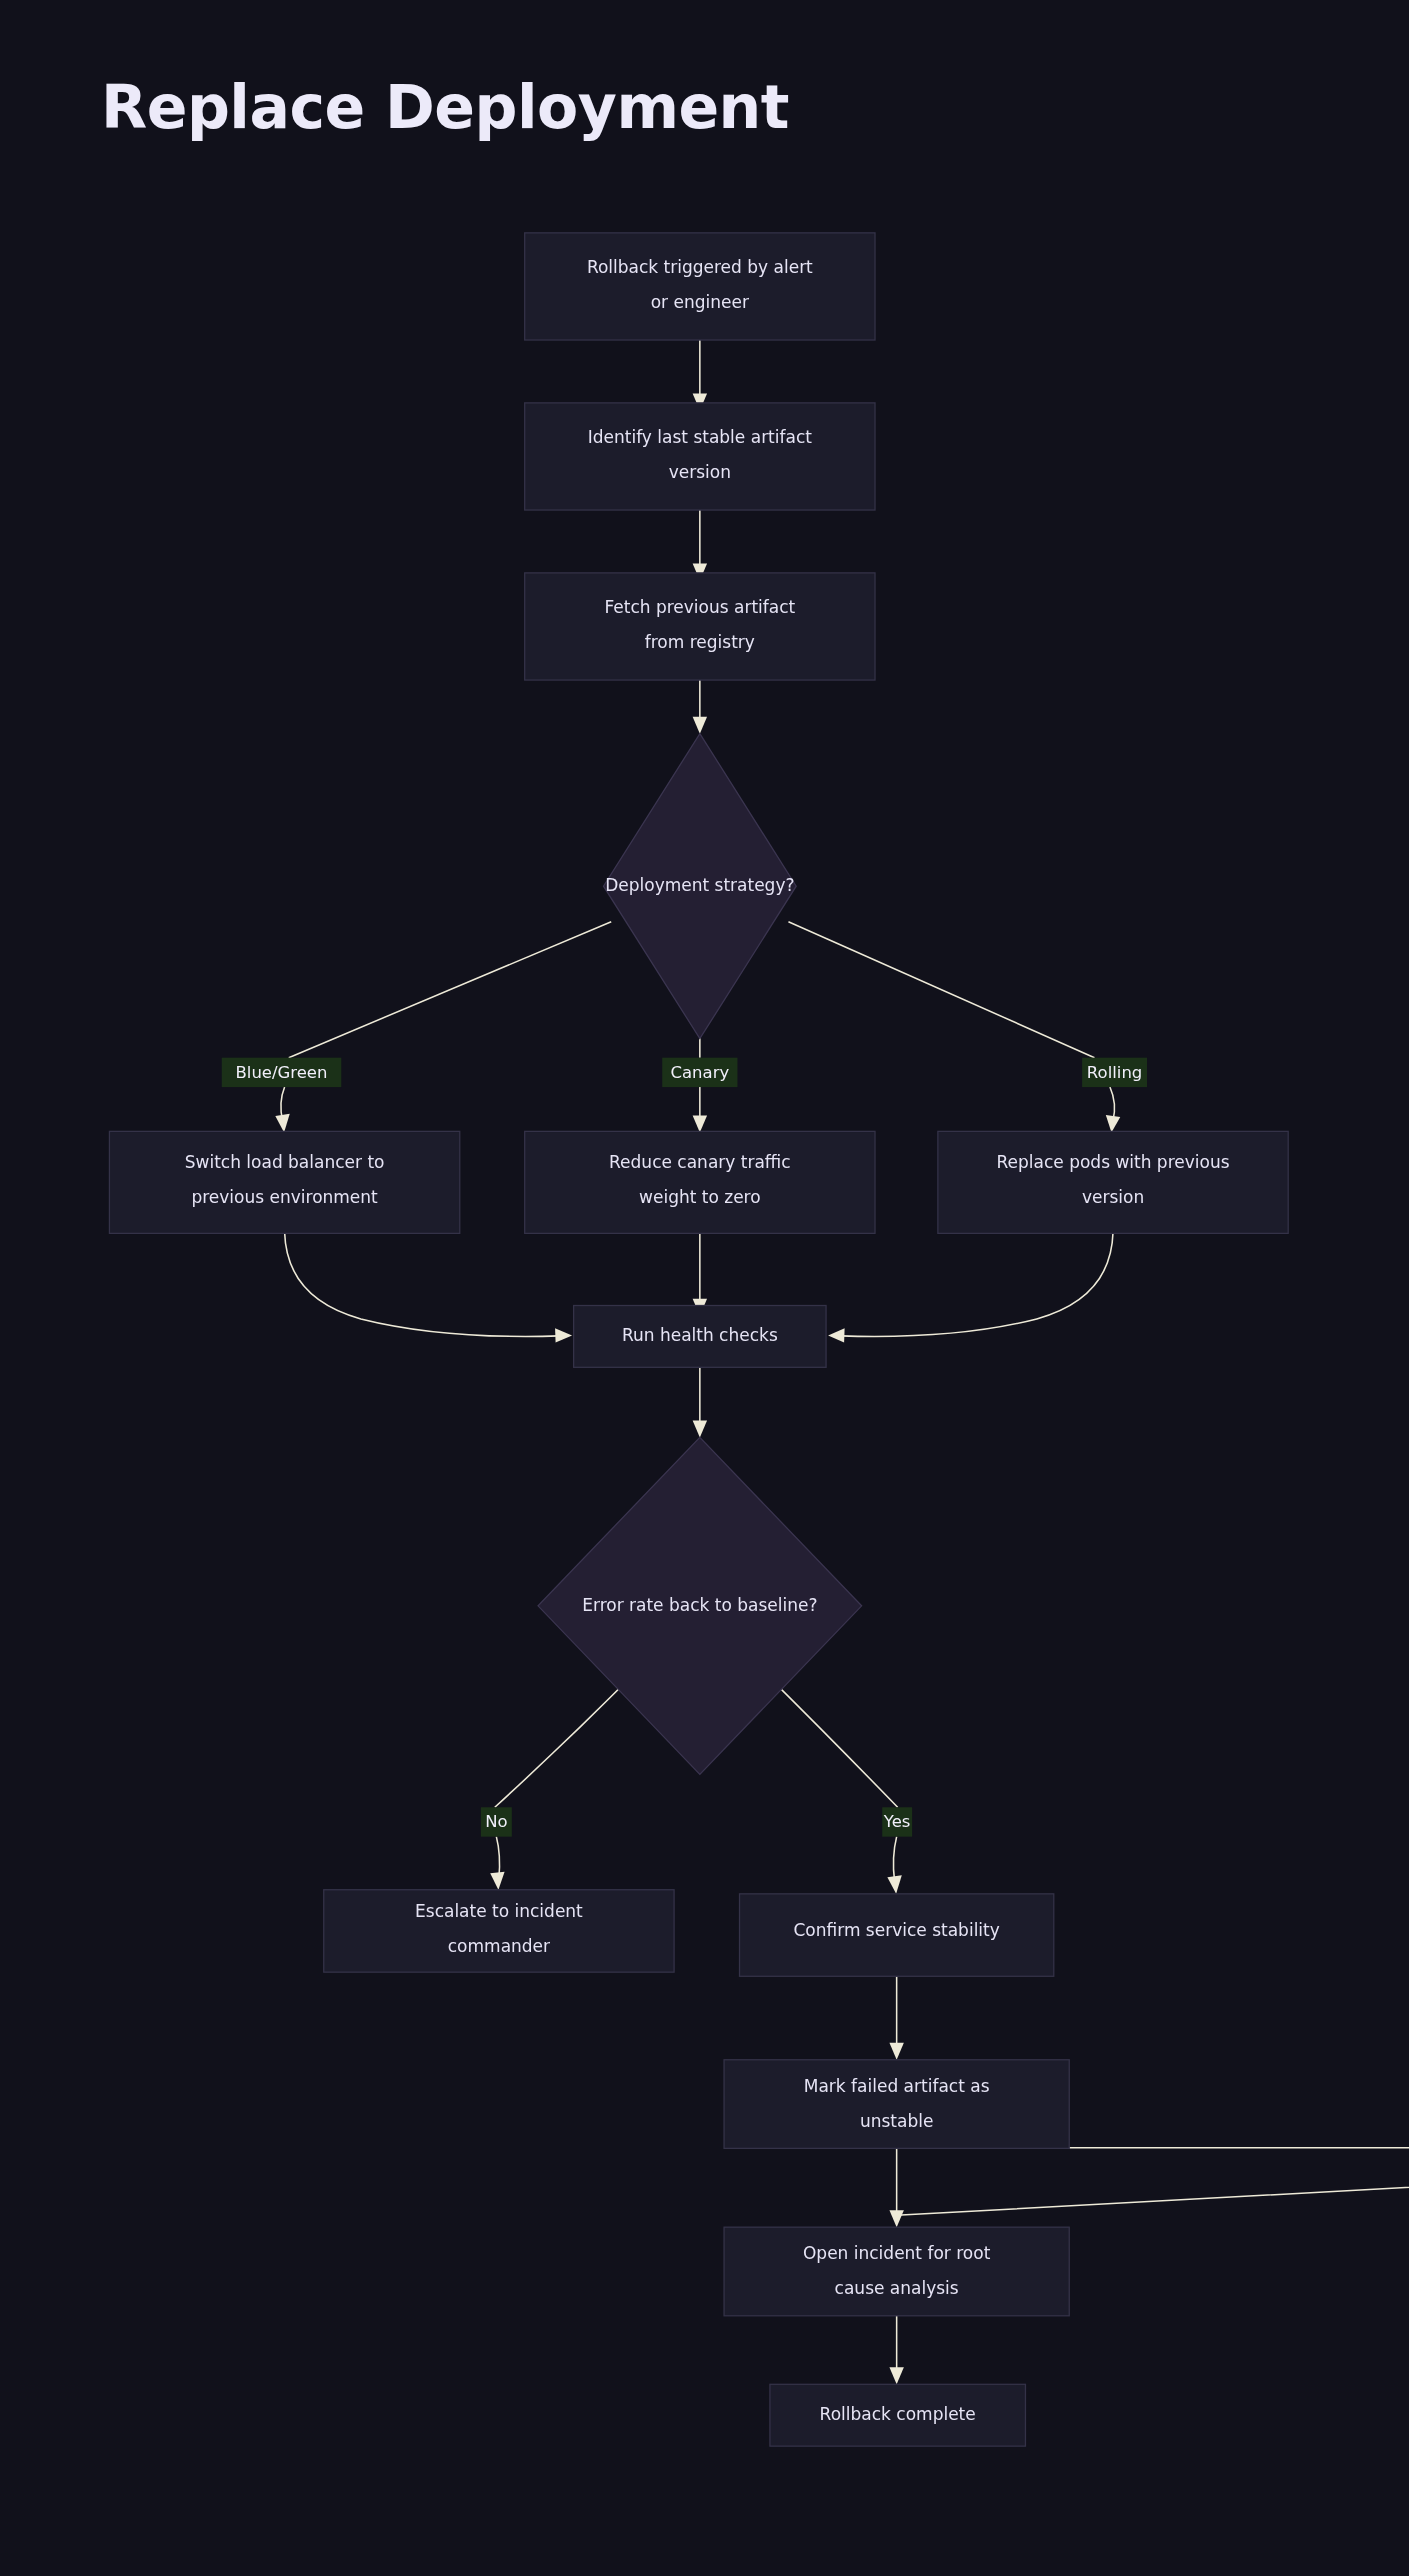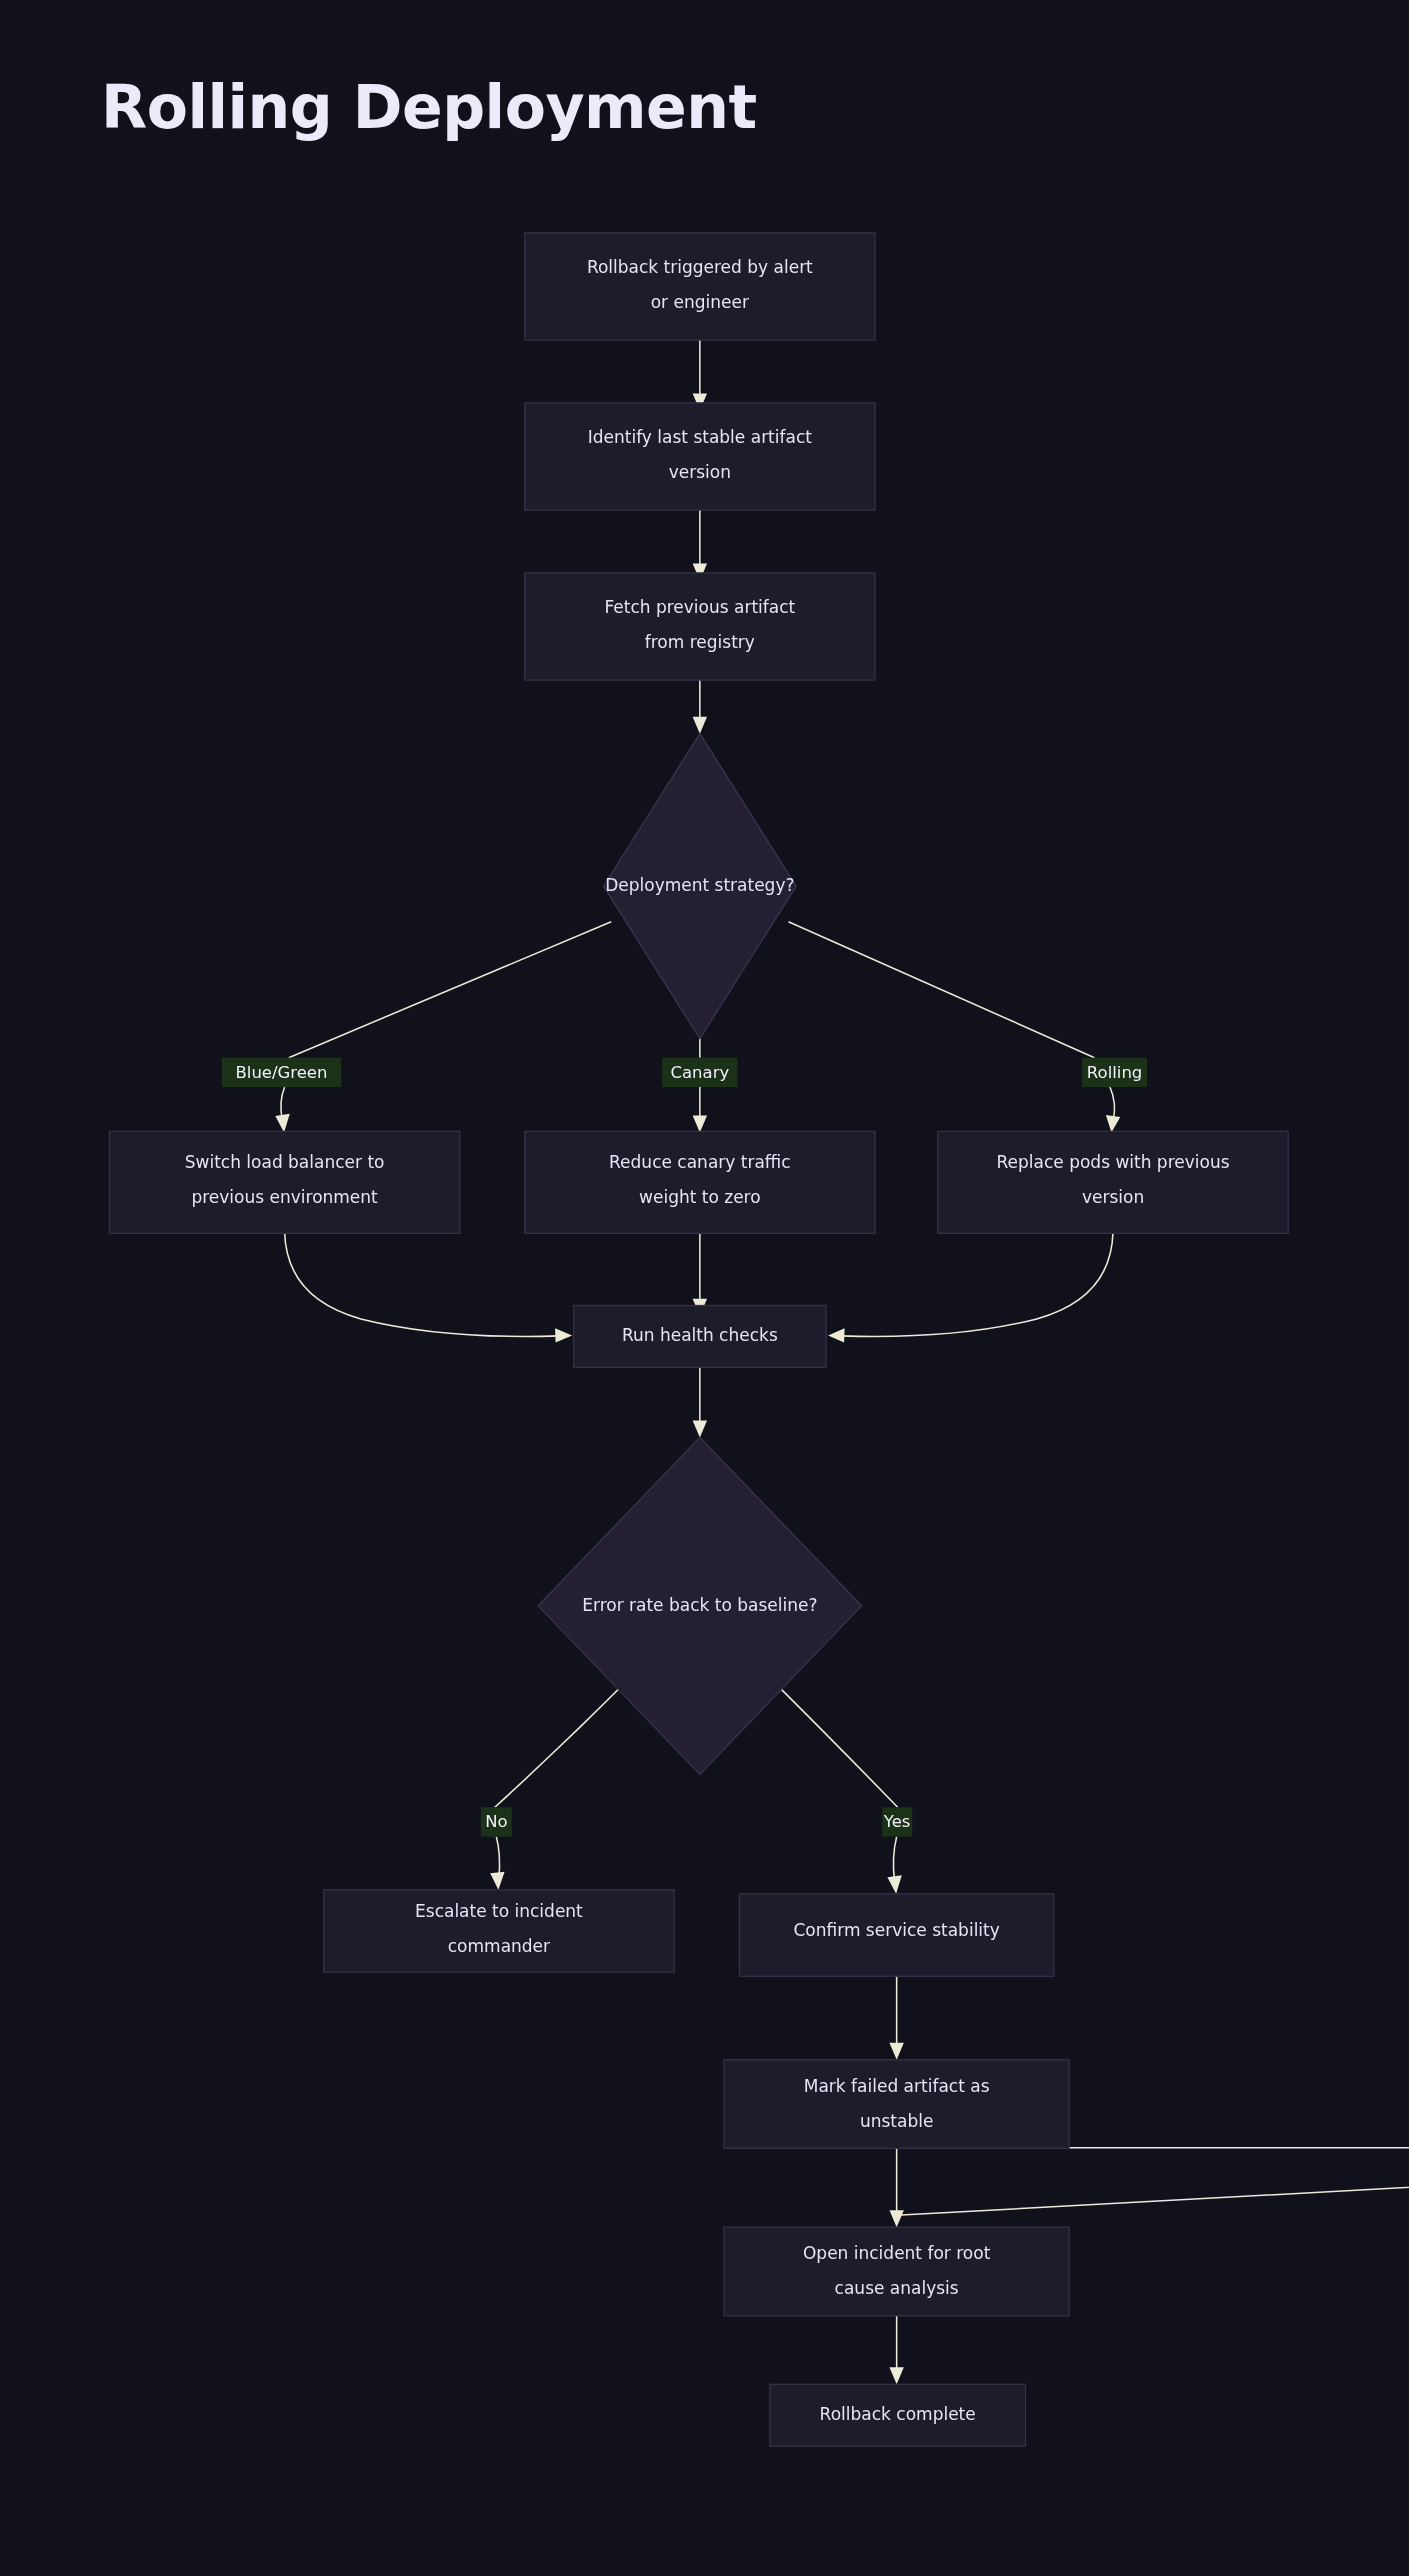--- a/index.html
+++ b/index.html
@@ -66,21 +66,21 @@
     font-size: 32px;
     text-anchor: middle;
     dominant-baseline: middle;
   }
 </style>
 </head>
 <body>
 
 <div id="diagram-root">
 
-  <div class="page-title">Rolling Deployment</div>
+  <div class="page-title">Replace Deployment</div>
 
   <svg width="1410" height="2645" viewBox="0 0 2736 5134" xmlns="http://www.w3.org/2000/svg">
 
     <g>
 
       <g>
         <path class="edge-path" d="M 1358 659 L 1358 775"></path>
         <polygon class="edge-head" points="1358,797 1344,764 1372,764"></polygon>
       </g>
 

